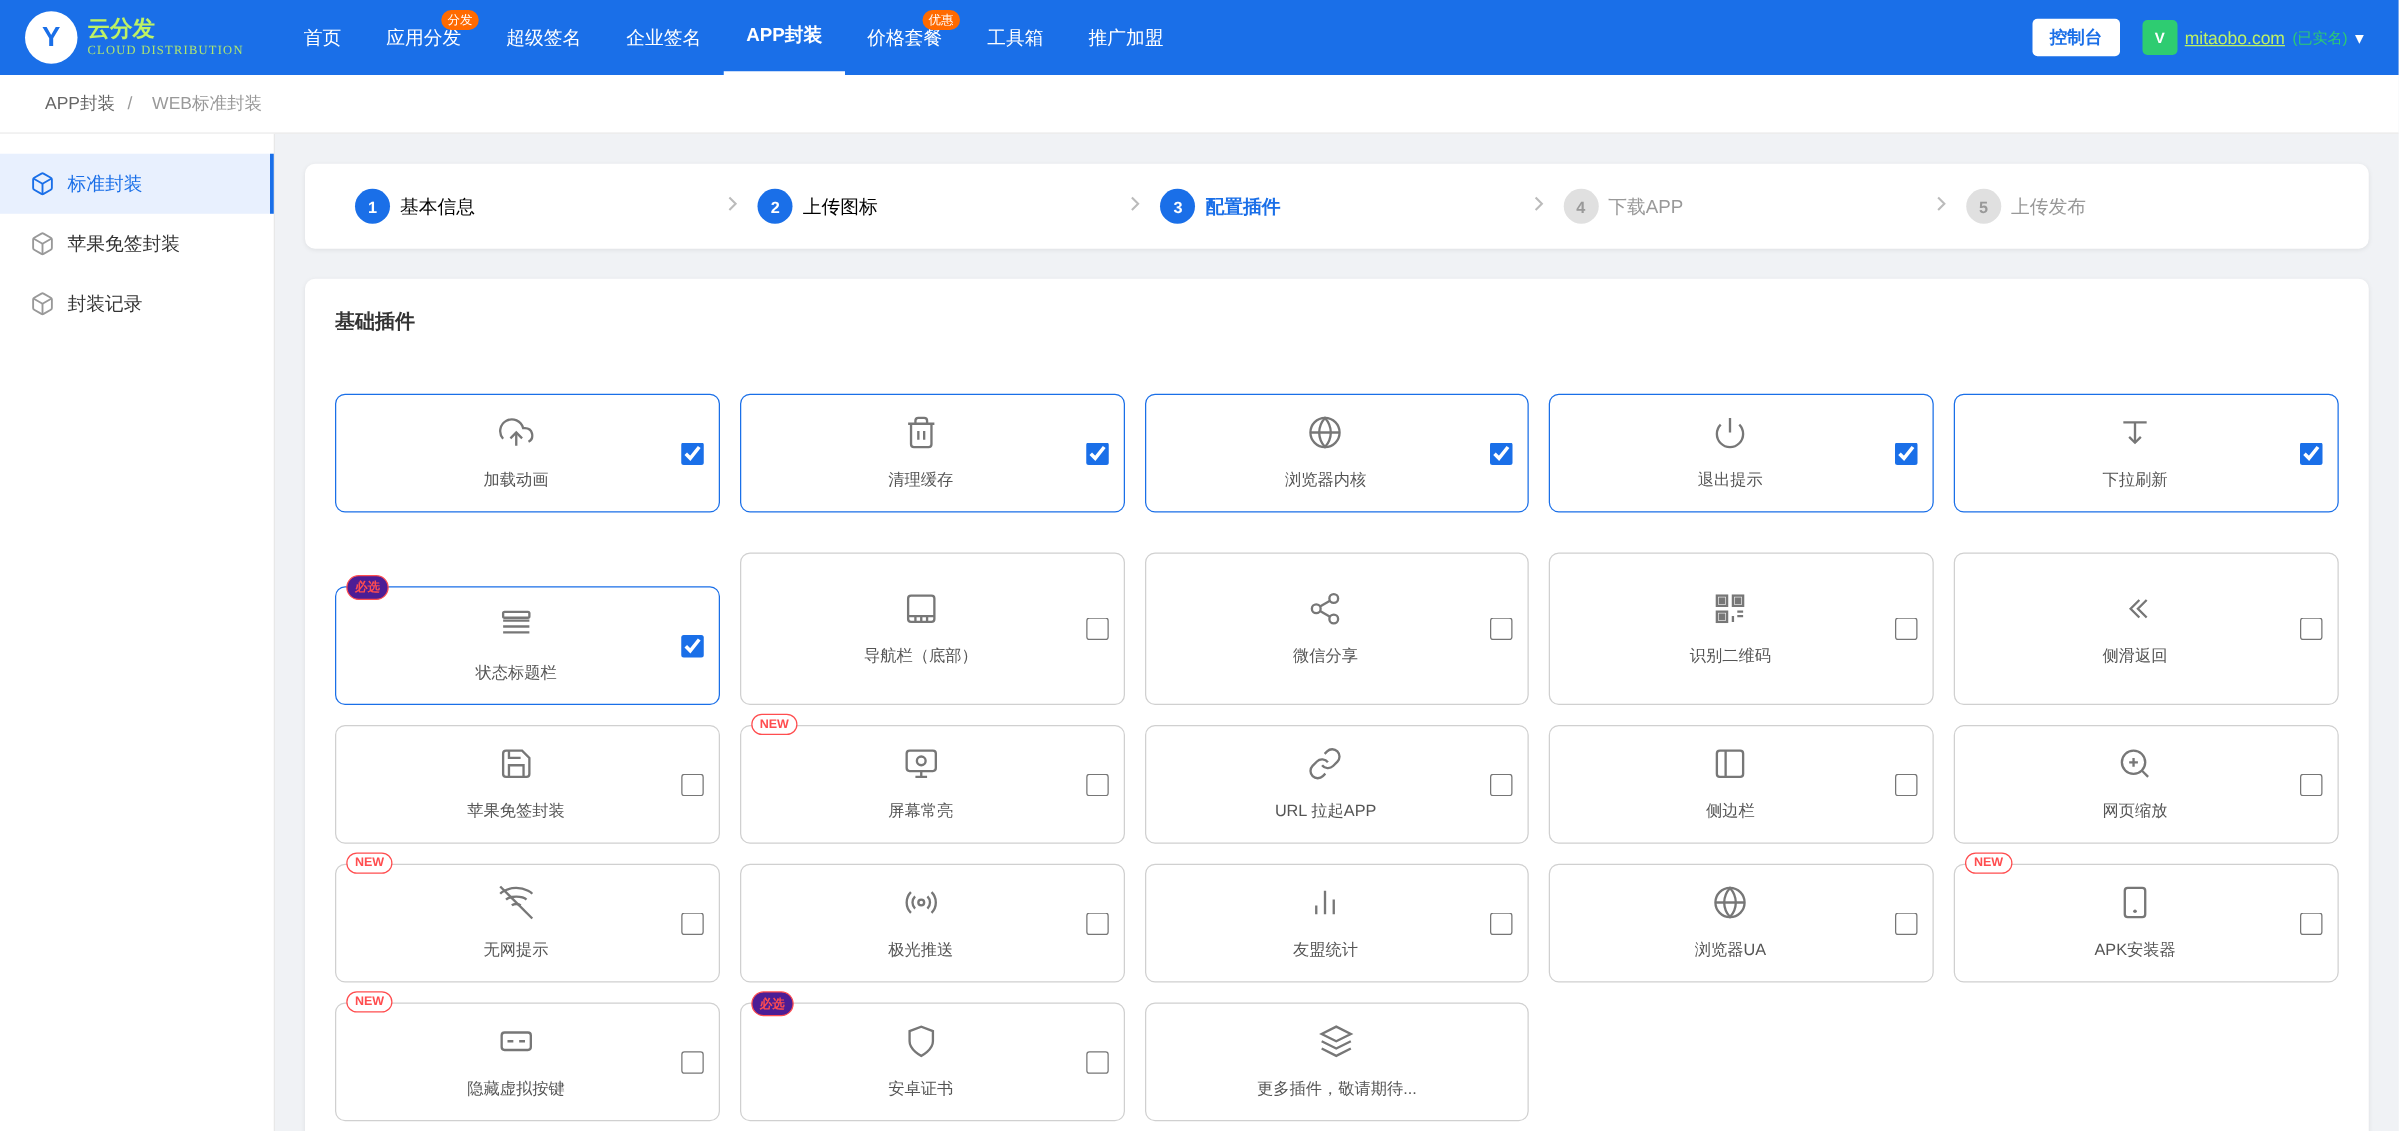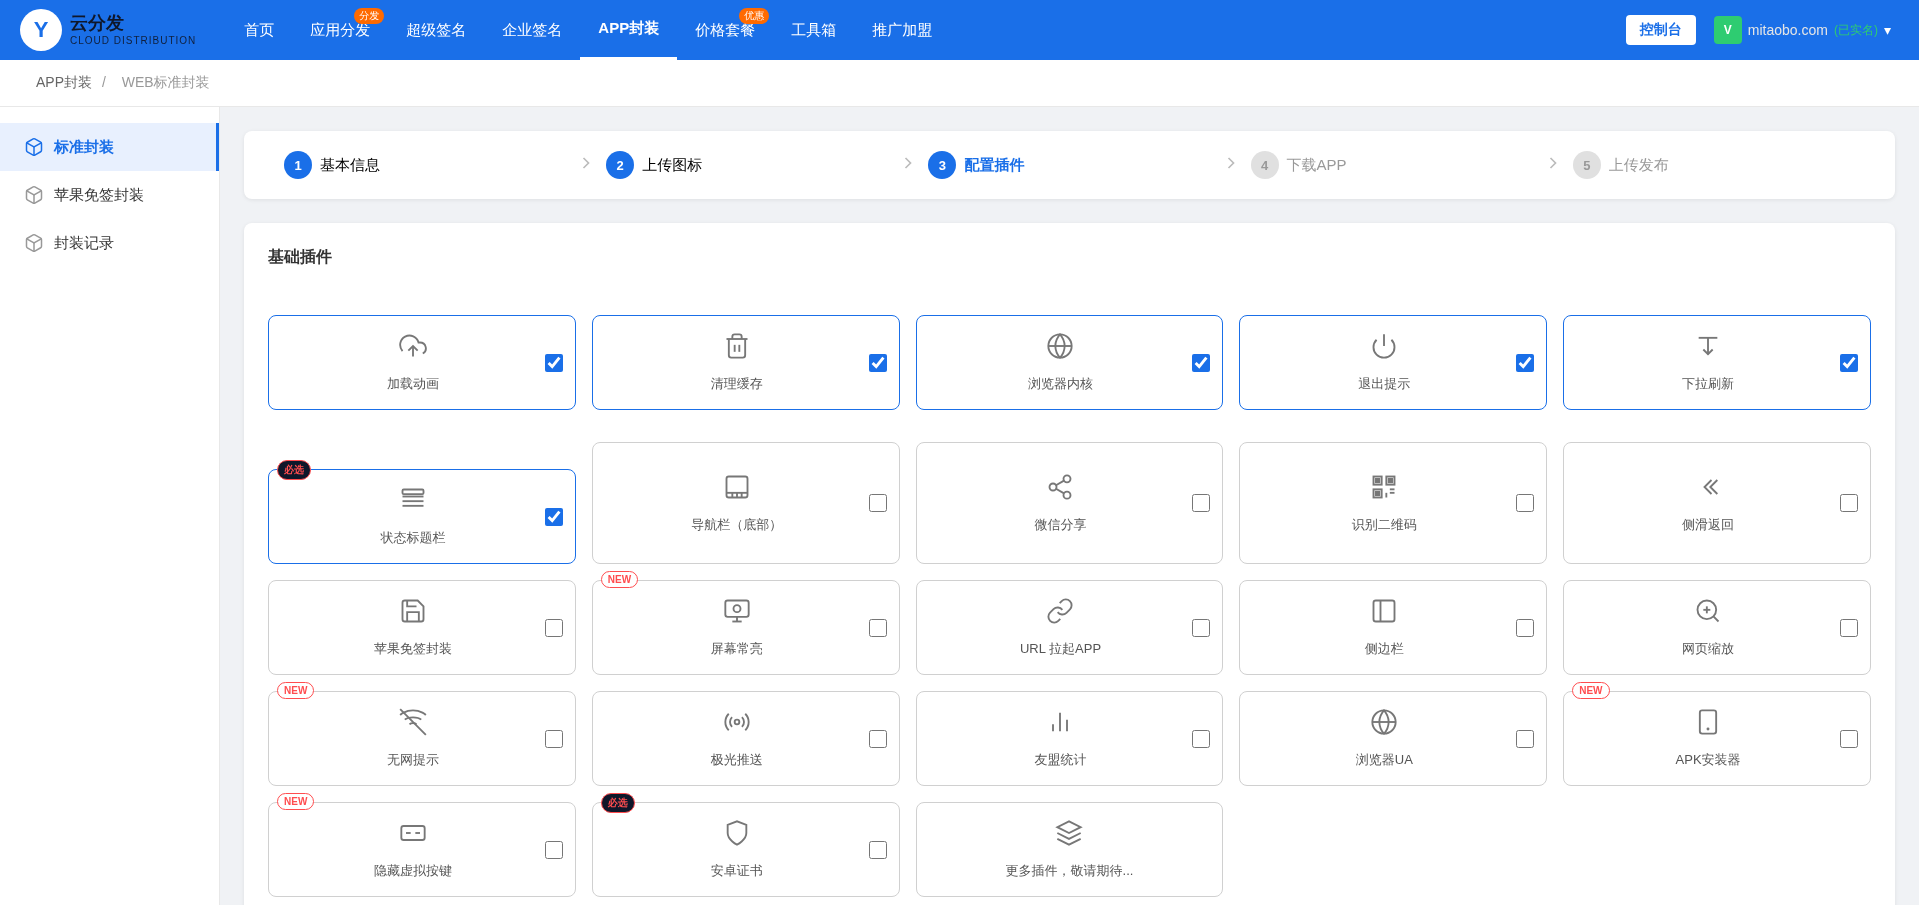--- a/index.html
+++ b/index.html
@@ -21,21 +21,21 @@
       margin-right: 30px;
       min-width: 160px;
     }
     .logo-circle {
       width: 42px; height: 42px;
       background: white;
       border-radius: 50%;
       display: flex; align-items: center; justify-content: center;
       font-size: 22px; font-weight: bold; color: #1a6fe8;
     }
-    .logo-text { color: #0f172a; line-height: 1.2; }
+    .logo-text { color: #bef264; line-height: 1.2; font-family: Liberation Serif, serif; }
     .logo-text .main { font-size: 18px; font-weight: bold; }
     .logo-text .sub { font-size: 10px; letter-spacing: 1px; opacity: 0.9; }
     .nav-items {
       display: flex;
       align-items: center;
       flex: 1;
       gap: 0;
     }
     .nav-item {
       color: white;
@@ -85,21 +85,21 @@
       padding: 4px 8px;
       border-radius: 4px;
     }
     .user-avatar {
       width: 28px; height: 28px;
       background: #2ecc71;
       border-radius: 4px;
       display: flex; align-items: center; justify-content: center;
       color: white; font-weight: bold; font-size: 12px;
     }
-    .user-name { color: #e5e5e5; font-size: 14px; }
+    .user-name { color: #bef264; font-size: 14px; text-decoration: underline; }
     .verified { color: #2ecc71; font-size: 12px; }
 
     
     .breadcrumb {
       background: white;
       padding: 14px 36px;
       font-size: 14px;
       color: #666;
       border-bottom: 1px solid #e8e8e8;
     }
@@ -126,21 +126,21 @@
       gap: 10px;
       padding: 14px 24px;
       cursor: pointer;
       color: #333;
       font-size: 15px;
     }
     .sidebar-item.active {
       background: #e8f0fe;
       color: #1a6fe8;
       border-right: 3px solid #1a6fe8;
-      font-weight: bold;
+      font-weight: normal;
     }
     .sidebar-icon {
       width: 20px; height: 20px;
       display: inline-flex; align-items: center; justify-content: center;
       font-size: 16px;
     }
 
     
     .content {
       flex: 1;
@@ -237,21 +237,21 @@
     .plugin-badge {
       position: absolute;
       top: -10px;
       left: 8px;
       font-size: 10px;
       padding: 2px 6px;
       border-radius: 10px;
       font-weight: bold;
     }
     .badge-new { border: 1.5px solid #ff4d4f; color: #ff4d4f; background: white; }
-    .badge-required { border: 1.5px solid #ff4d4f; color: #ff4d4f; background: #0f172a; }
+    .badge-required { border: 1.5px solid #ff4d4f; color: #ff4d4f; background: #4c1d95; }
 
     
     ::-webkit-scrollbar { width: 6px; }
     ::-webkit-scrollbar-track { background: #f0f0f0; }
     ::-webkit-scrollbar-thumb { background: #2ecc71; border-radius: 3px; }
   </style>
 </head>
 <body>
 
 <nav class="top-nav">

